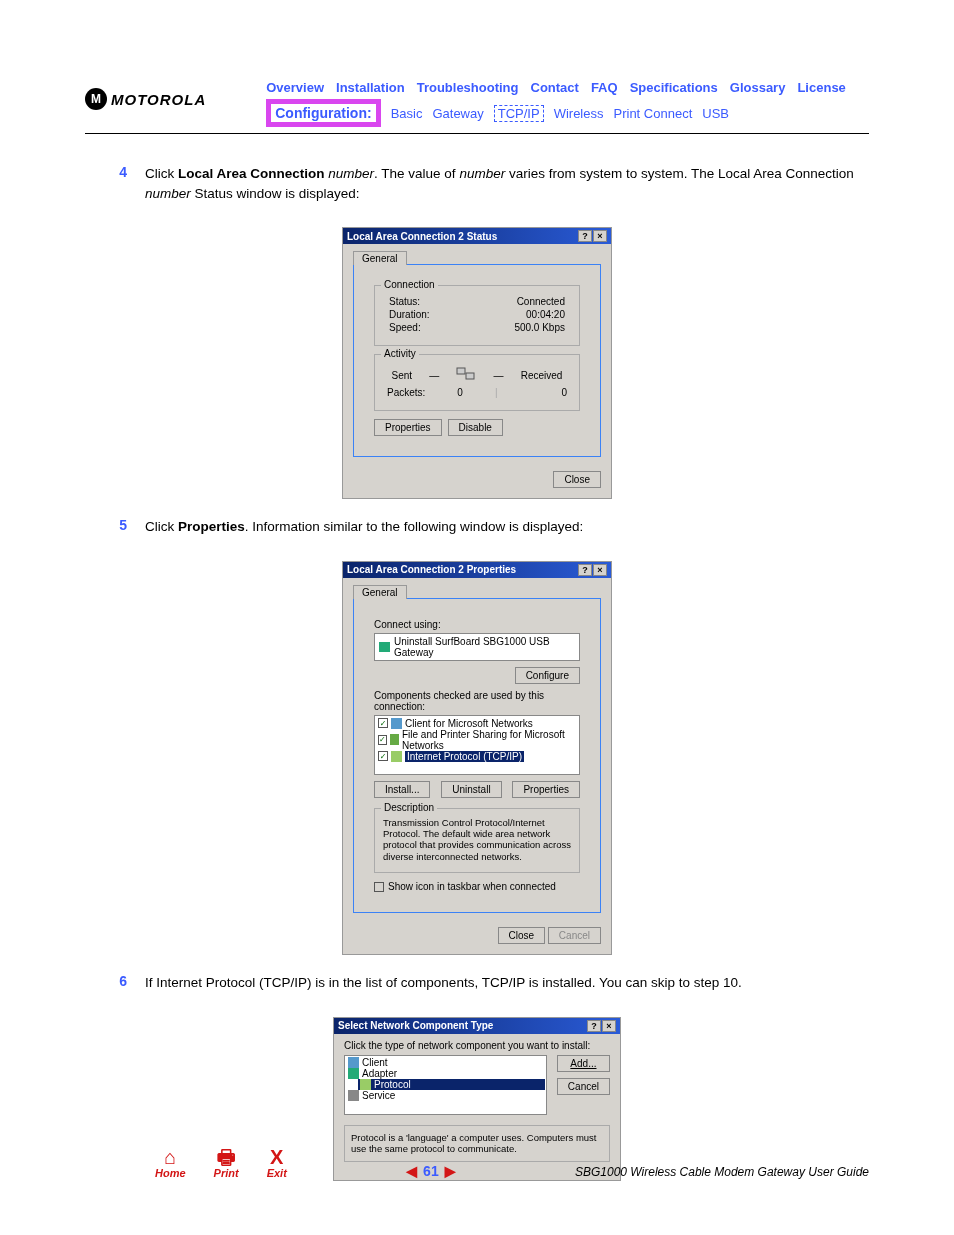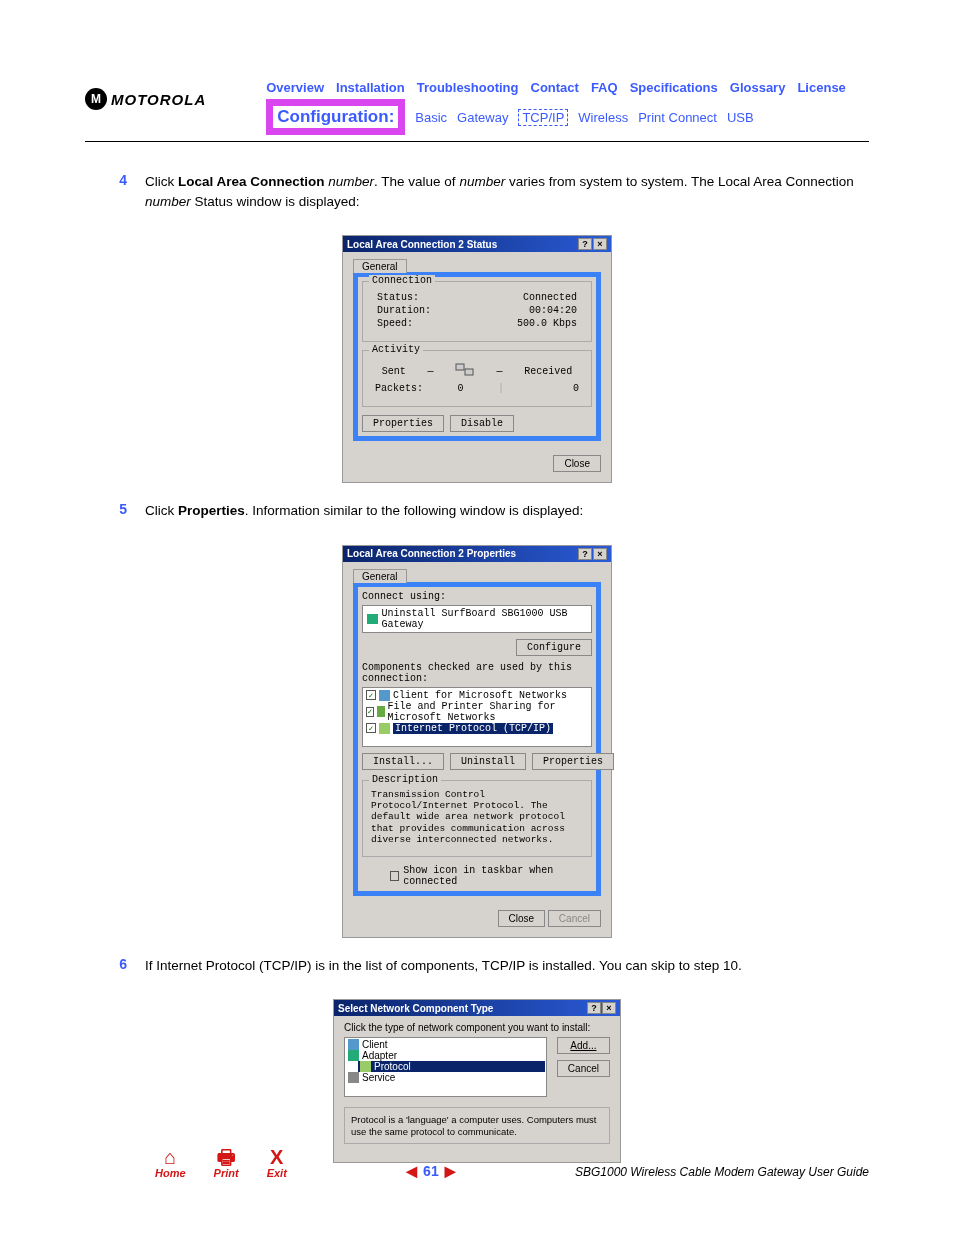--- a/index.html
+++ b/index.html
@@ -9,61 +9,61 @@
   
   .header { display: flex; align-items: flex-start; border-bottom: 1px solid #000; padding-bottom: 6px; margin-bottom: 30px; }
   .logo-block { display: flex; align-items: center; gap: 4px; margin-right: 20px; margin-top: 8px; }
   .logo-circle { width: 22px; height: 22px; border-radius: 50%; background: #000; display: flex; align-items: center; justify-content: center; }
   .logo-m { color: #fff; font-size: 12px; font-weight: bold; }
   .logo-text { font-family: Arial, Helvetica, sans-serif; font-weight: 900; font-style: italic; font-size: 15px; letter-spacing: 1px; }
   .nav { flex: 1; }
   .nav-row { display: flex; gap: 12px; flex-wrap: wrap; justify-content: flex-start; padding-left: 40px; }
   .nav-row a { color: #3b5bff; text-decoration: none; font-weight: bold; font-size: 13px; }
   .nav-row2 { margin-top: 4px; padding-left: 40px; display: flex; gap: 10px; align-items: center; }
-  .config-box { border: 7px solid #d946ef; padding: 1px 4px; color: #3b5bff; font-weight: bold; font-size: 17px; }
+  .config-box { border: 5px solid #d946ef; padding: 1px 4px; color: #3b5bff; font-weight: bold; font-size: 14px; }
   .nav-row2 a { color: #3b5bff; text-decoration: none; font-size: 13px; }
   .tcpip { border: 1px dashed #3b5bff; padding: 0 3px; }
 
   
   .step { display: flex; gap: 18px; margin-bottom: 14px; margin-left: 28px; }
   .step-num { color: #3b5bff; font-weight: bold; font-size: 14px; min-width: 14px; text-align: right; }
   .step-body { flex: 1; line-height: 1.45; font-size: 13.5px; }
   .step-body p { margin-bottom: 10px; }
   .bold { font-weight: bold; }
   .italic { font-style: italic; }
 
   
   .dialog { width: 270px; margin: 8px auto 18px; background: #d6d3ce; border: 1px solid #999; font-family: Tahoma, Arial, sans-serif; font-size: 10px; }
   .dialog-wide { width: 288px; }
   .titlebar { background: linear-gradient(to right, #0a246a, #2a5bd7); color: #fff; font-weight: bold; padding: 2px 4px; display: flex; align-items: center; }
   .titlebar-text { flex: 1; font-size: 10px; }
   .titlebar-btns { display: flex; gap: 1px; }
   .titlebar-btn { width: 14px; height: 12px; background: #d6d3ce; border: 1px solid #888; color: #000; font-size: 9px; line-height: 10px; text-align: center; font-weight: bold; }
   .dlg-body { padding: 6px 10px 10px; }
   .tab { display: inline-block; background: #d6d3ce; border: 1px solid #999; border-bottom: none; padding: 1px 8px; font-size: 10px; position: relative; top: 1px; text-align: right; }
-  .tab-panel { border: 5px solid #3b82f6; padding: 4px; background: #d6d3ce; font-family: Liberation Mono, monospace; }
+  .tab-panel { border: 1px solid #3b82f6; padding: 20px; background: #d6d3ce; }
 
   .group { border: 1px solid #aaa; padding: 8px 8px 10px; margin-bottom: 8px; position: relative; }
   .group-title { position: absolute; top: -7px; left: 6px; background: #d6d3ce; padding: 0 3px; font-size: 10px; }
   .kv { display: flex; justify-content: space-between; font-size: 10px; margin: 2px 6px; }
   .activity-row { display: flex; justify-content: space-around; align-items: center; font-size: 10px; margin: 4px 0; }
   .comp-icon { width: 20px; height: 16px; display: inline-block; }
   .btn { background: #d6d3ce; border: 1px solid #888; padding: 2px 10px; font-size: 10px; font-family: inherit; }
   .btn-row { display: flex; gap: 6px; margin-top: 6px; }
   .close-row { text-align: right; margin-top: 14px; }
 
   .textbox { background: #fff; border: 1px solid #888; padding: 2px 4px; font-size: 10px; display: flex; align-items: center; gap: 4px; }
   .nic-icon { width: 12px; height: 10px; background: #2a7; display: inline-block; }
   .comp-list { background: #fff; border: 1px solid #888; height: 60px; padding: 2px; font-size: 10px; overflow: hidden; }
   .comp-item { display: flex; align-items: center; gap: 3px; padding: 0 1px; }
   .chk { width: 10px; height: 10px; border: 1px solid #555; display: inline-flex; align-items: center; justify-content: center; font-size: 8px; color: #060; }
   .mini-icon { width: 11px; height: 11px; display: inline-block; background: #888; }
   .sel { background: #0a246a; color: #fff; }
   .desc-text { font-size: 9.5px; line-height: 1.2; }
-  .chk-row { display:flex; align-items:center; gap:4px; font-size:10px; margin-top:6px;margin-left:28px; }
+  .chk-row { display:flex; align-items:center; gap:4px; font-size:10px; margin-top:6px; }
   .btn[disabled] { color: #888; }
 
   .comp-type-list { background:#fff; border:1px solid #888; height:60px; padding:1px; font-size:10px; }
   .ct-item { display:flex; align-items:center; gap:3px; padding:0 2px; }
   .ct-item.sel { background:#0a246a; color:#fff;margin-left:12px; }
 
   
   .footer { position: absolute; bottom: 56px; left: 85px; right: 85px; display: flex; align-items: flex-end; }
   .foot-btns { display: flex; gap: 28px; margin-left: 70px; }
   .foot-btn { text-align: center; color: #d31616; font-size: 11px; font-style: italic; font-weight: bold; }

